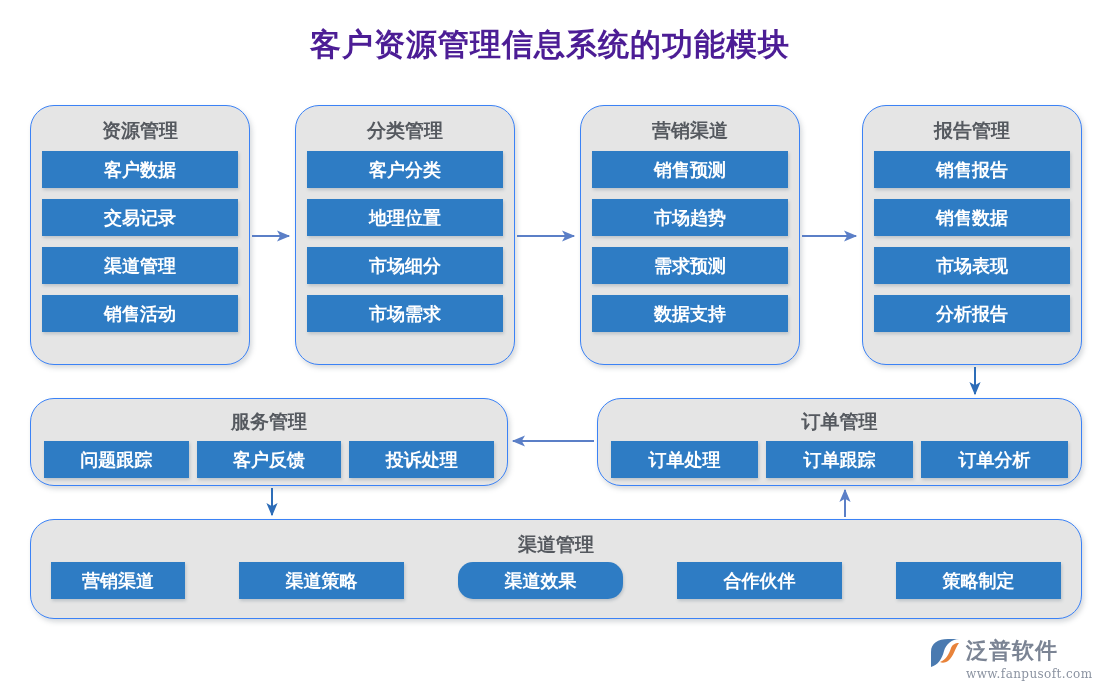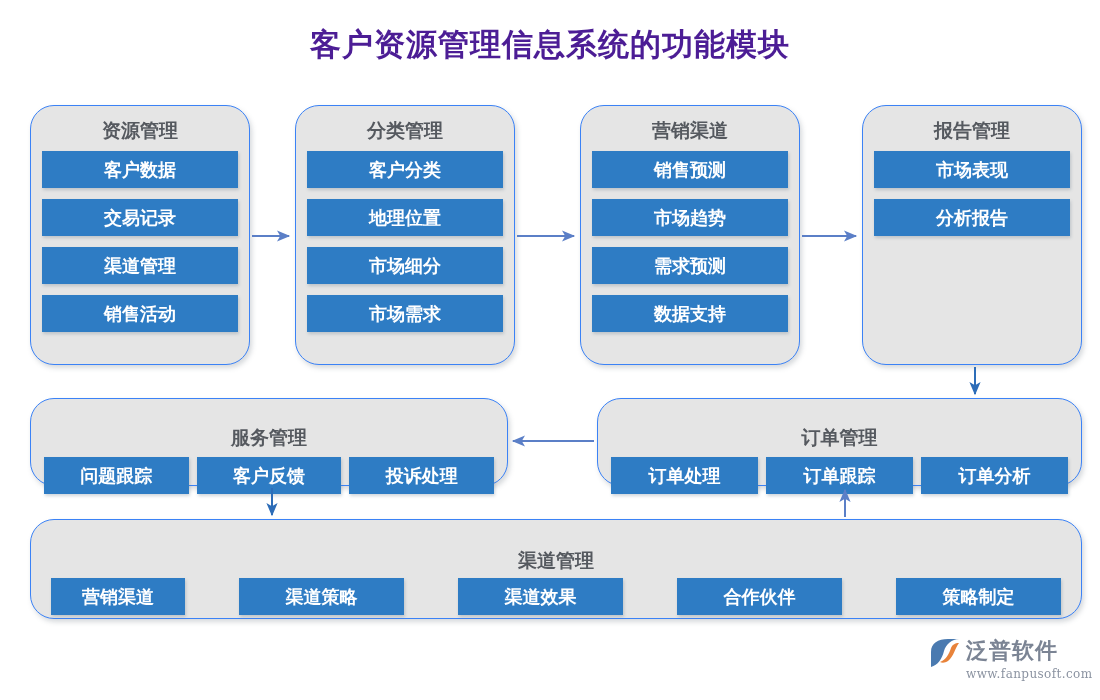--- a/index.html
+++ b/index.html
@@ -70,21 +70,21 @@
     padding: 9px 11px 0 11px;
   }
   .col-card .card-title { margin: 3px 0 7px 0; }
   .col-card .chip {
     height: 37px;
     margin-bottom: 11px;
   }
 
   
   .wide-card {
-    padding: 24px 13px 0 13px;
+    padding: 8px 13px 0 13px;
   }
   .wide-card .card-title { margin: 2px 0 6px 0; }
   .row-chips {
     display: flex;
   }
   .row-chips .chip { height: 37px; }
 
   
   #connectors {
     position: absolute;
@@ -152,20 +152,22 @@
   <div class="card col-card" style="left:580px; top:105px;">
     <div class="card-title">营销渠道</div>
     <div class="chip">销售预测</div>
     <div class="chip">市场趋势</div>
     <div class="chip">需求预测</div>
     <div class="chip">数据支持</div>
   </div>
 
   <div class="card col-card" style="left:862px; top:105px;">
     <div class="card-title">报告管理</div>
+    <div class="chip">销售报告</div>
+    <div class="chip">销售数据</div>
     <div class="chip">市场表现</div>
     <div class="chip">分析报告</div>
   </div>
 
   <div class="card wide-card" style="left:30px; top:398px; width:478px; height:88px;">
     <div class="card-title">服务管理</div>
     <div class="row-chips">
       <div class="chip" style="flex:1; margin-right:8px;">问题跟踪</div>
       <div class="chip" style="flex:1; margin-right:8px;">客户反馈</div>
       <div class="chip" style="flex:1;">投诉处理</div>
@@ -179,21 +181,21 @@
       <div class="chip" style="flex:1; margin-right:8px;">订单跟踪</div>
       <div class="chip" style="flex:1;">订单分析</div>
     </div>
   </div>
 
   <div class="card wide-card" style="left:30px; top:519px; width:1052px; height:100px; padding-left:20px; padding-right:20px;">
     <div class="card-title" style="margin-top:4px; margin-bottom:4px;">渠道管理</div>
     <div class="row-chips" style="justify-content:space-between;">
       <div class="chip" style="width:134px;">营销渠道</div>
       <div class="chip" style="width:165px;">渠道策略</div>
-      <div class="chip" style="width:165px;">渠道效果</div>
+      <div class="chip" style="width:165px;border-radius:15px;">渠道效果</div>
       <div class="chip" style="width:165px;">合作伙伴</div>
       <div class="chip" style="width:165px;text-align:center;">策略制定</div>
     </div>
   </div>
 
   <svg id="connectors" viewBox="0 0 1100 700" xmlns="http://www.w3.org/2000/svg">
     <defs>
       <marker id="ah" markerWidth="7" markerHeight="7" refX="6" refY="3.2" orient="auto" markerUnits="strokeWidth">
         <path d="M0,0.4 L6.6,3.2 L0,6 L1.6,3.2 Z" fill="#5b7fc7"></path>
       </marker>

